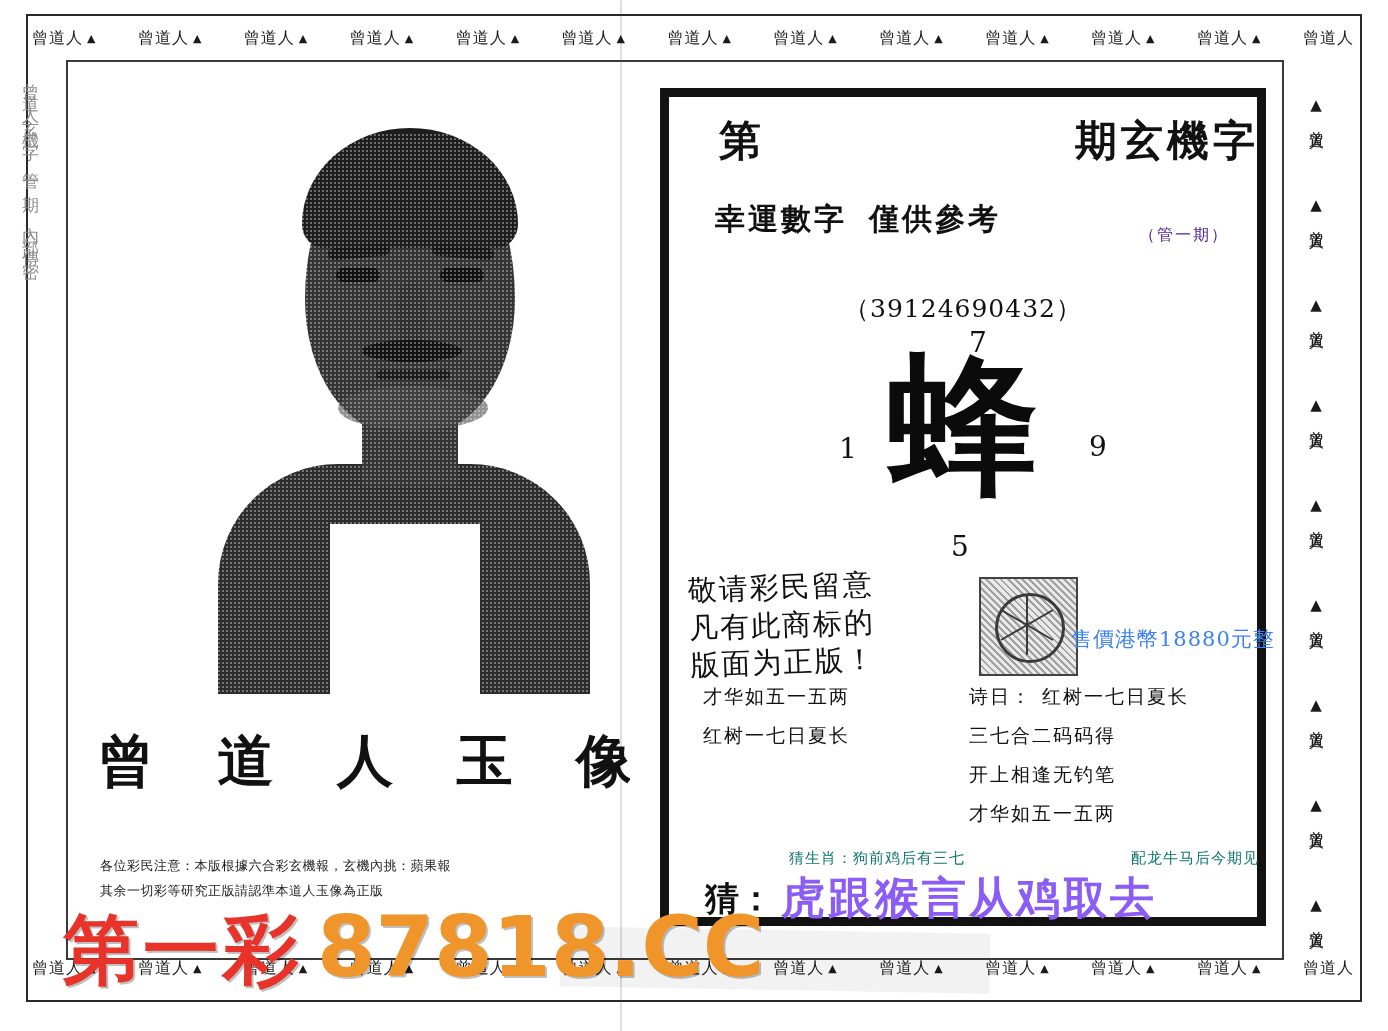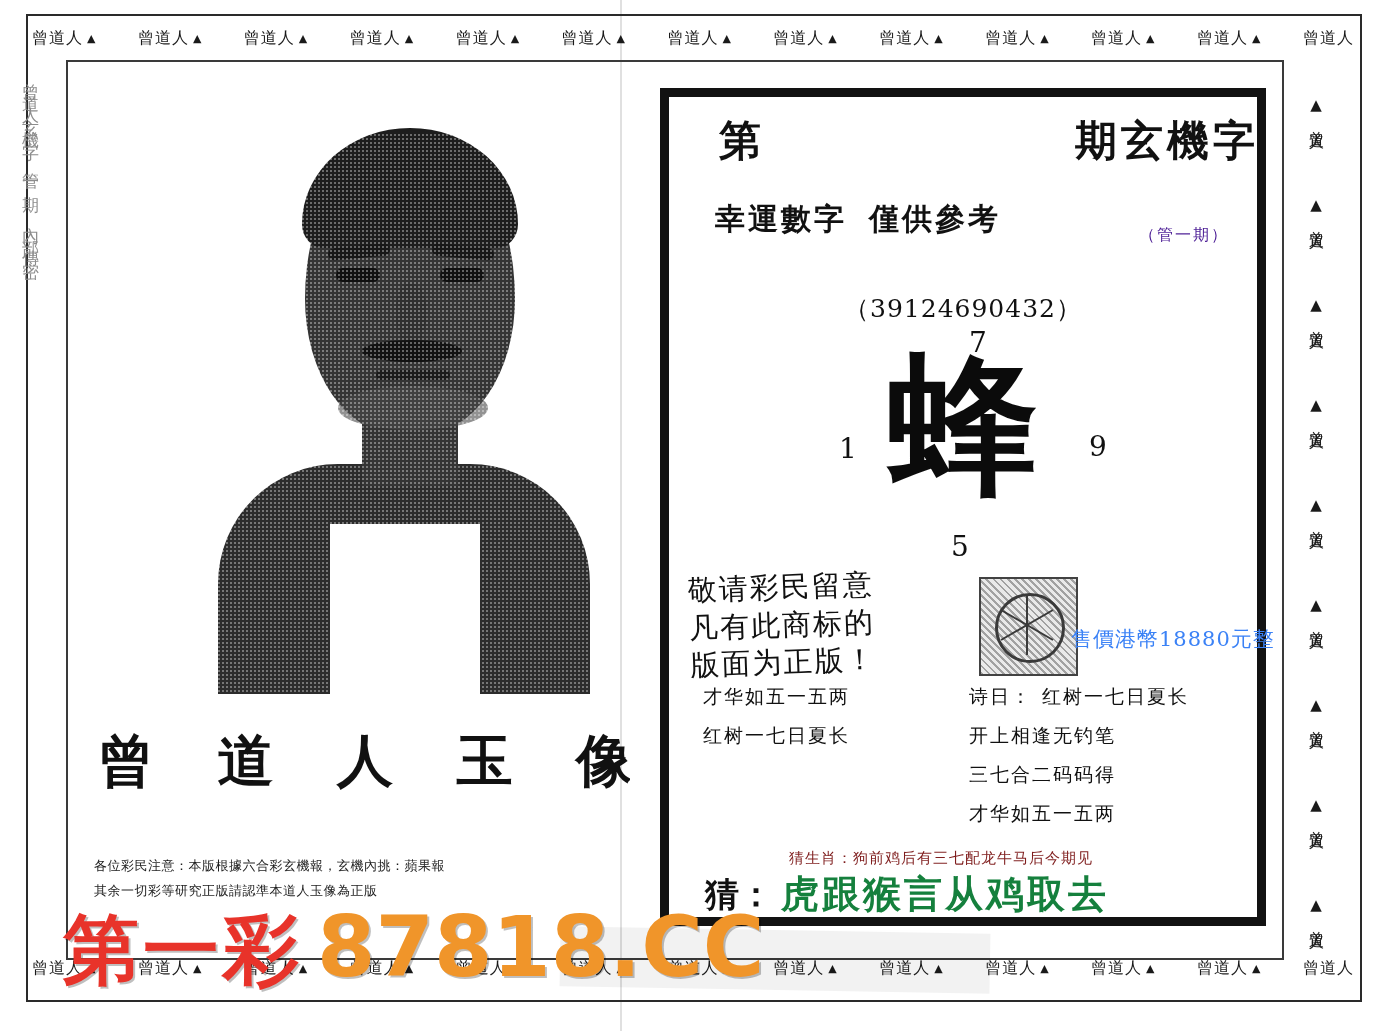--- a/index.html
+++ b/index.html
@@ -133,21 +133,21 @@
     pointer-events:none;
   }
   .portrait-title{
     position:absolute;left:28px;top:660px;width:520px;
     font-family:"DejaVu Serif","Liberation Serif",serif;
     font-size:56px;font-weight:bold;color:#111;
     letter-spacing:22px;
     white-space:nowrap;
   }
   .fineprint{
-    position:absolute;left:24px;top:790px;width:545px;
+    position:absolute;left:30px;top:790px;width:545px;
     font-size:13px;color:#1d1d1d;line-height:1.9;
     letter-spacing:.5px;
   }
   
   .right-panel{
     position:absolute;left:660px;top:88px;width:606px;height:838px;
     border-left:9px solid #121212;
     border-top:9px solid #121212;
     border-right:9px solid #121212;
     border-bottom:9px solid #121212;
@@ -234,34 +234,34 @@
   .poem-left .ind{margin-left:28px;}
   .poem-right{
     position:absolute;left:300px;top:580px;width:290px;
     font-family:"DejaVu Serif","Liberation Serif",serif;
     font-size:19px;color:#111;line-height:2.05;letter-spacing:2px;
   }
   .poem-right .hdr{margin-right:10px;}
   .zodiac-line{
     position:absolute;left:120px;top:752px;width:470px;
     font-family:"DejaVu Serif","Liberation Serif",serif;
-    font-size:15px;color:#7f1d1d;letter-spacing:1px;
-    display:flex;
+    font-size:15px;color:#0f766e;letter-spacing:1px;
+    display:flex;justify-content:space-between;
   }
   .guess-row{
     position:absolute;left:36px;top:772px;width:552px;
     display:flex;align-items:center;gap:8px;
   }
   .guess-label{
     font-family:"DejaVu Serif","Liberation Serif",serif;
     font-size:34px;font-weight:bold;color:#111;
   }
   .guess-val{
     font-family:"DejaVu Serif","Liberation Serif",serif;
-    font-size:38px;font-weight:bold;color:#15803d;letter-spacing:3px;
+    font-size:44px;font-weight:bold;color:#8b5cf6;letter-spacing:3px;
   }
   
   .watermark{
     position:absolute;left:22px;top:898px;
     display:flex;align-items:baseline;
     pointer-events:none;
     margin-left:41px;
   }
   .wm-cn{
     font-family:"DejaVu Serif","Liberation Serif",serif;
@@ -516,22 +516,22 @@
 
       <div class="poem-left">
         <div class="ind">才华如五一五两</div>
         <div class="ind">红树一七日夏长</div>
       </div>
 
       <div class="poem-right">
         <div>
           <span class="hdr">诗日：</span><span>红树一七日夏长</span>
         </div>
+        <div>三七合二码码得</div>
         <div>开上相逢无钓笔</div>
-        <div>三七合二码码得</div>
         <div>才华如五一五两</div>
       </div>
 
       <div class="zodiac-line">
         <span>猜生肖：狗前鸡后有三七</span>
         <span>配龙牛马后今期见</span>
       </div>
 
       <div class="guess-row">
         <span class="guess-label">猜：</span>

